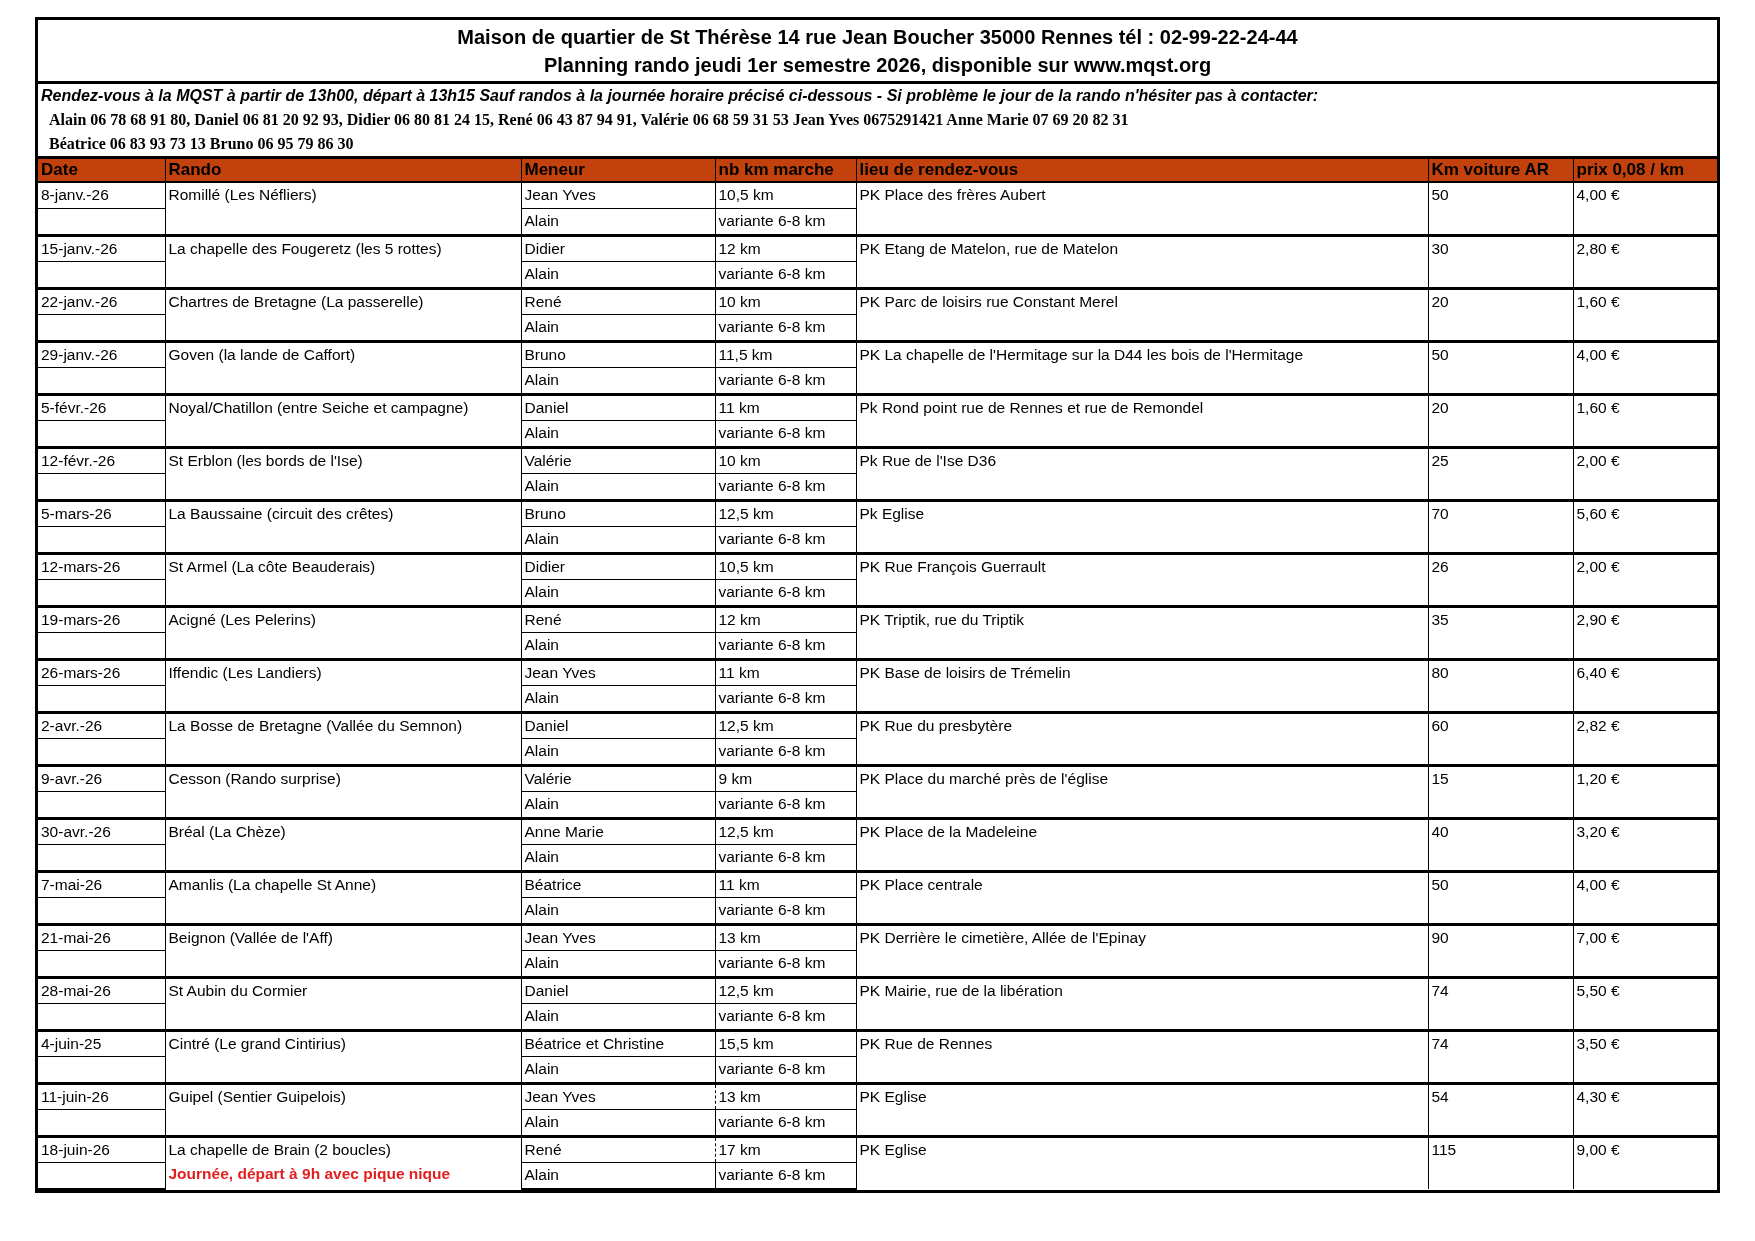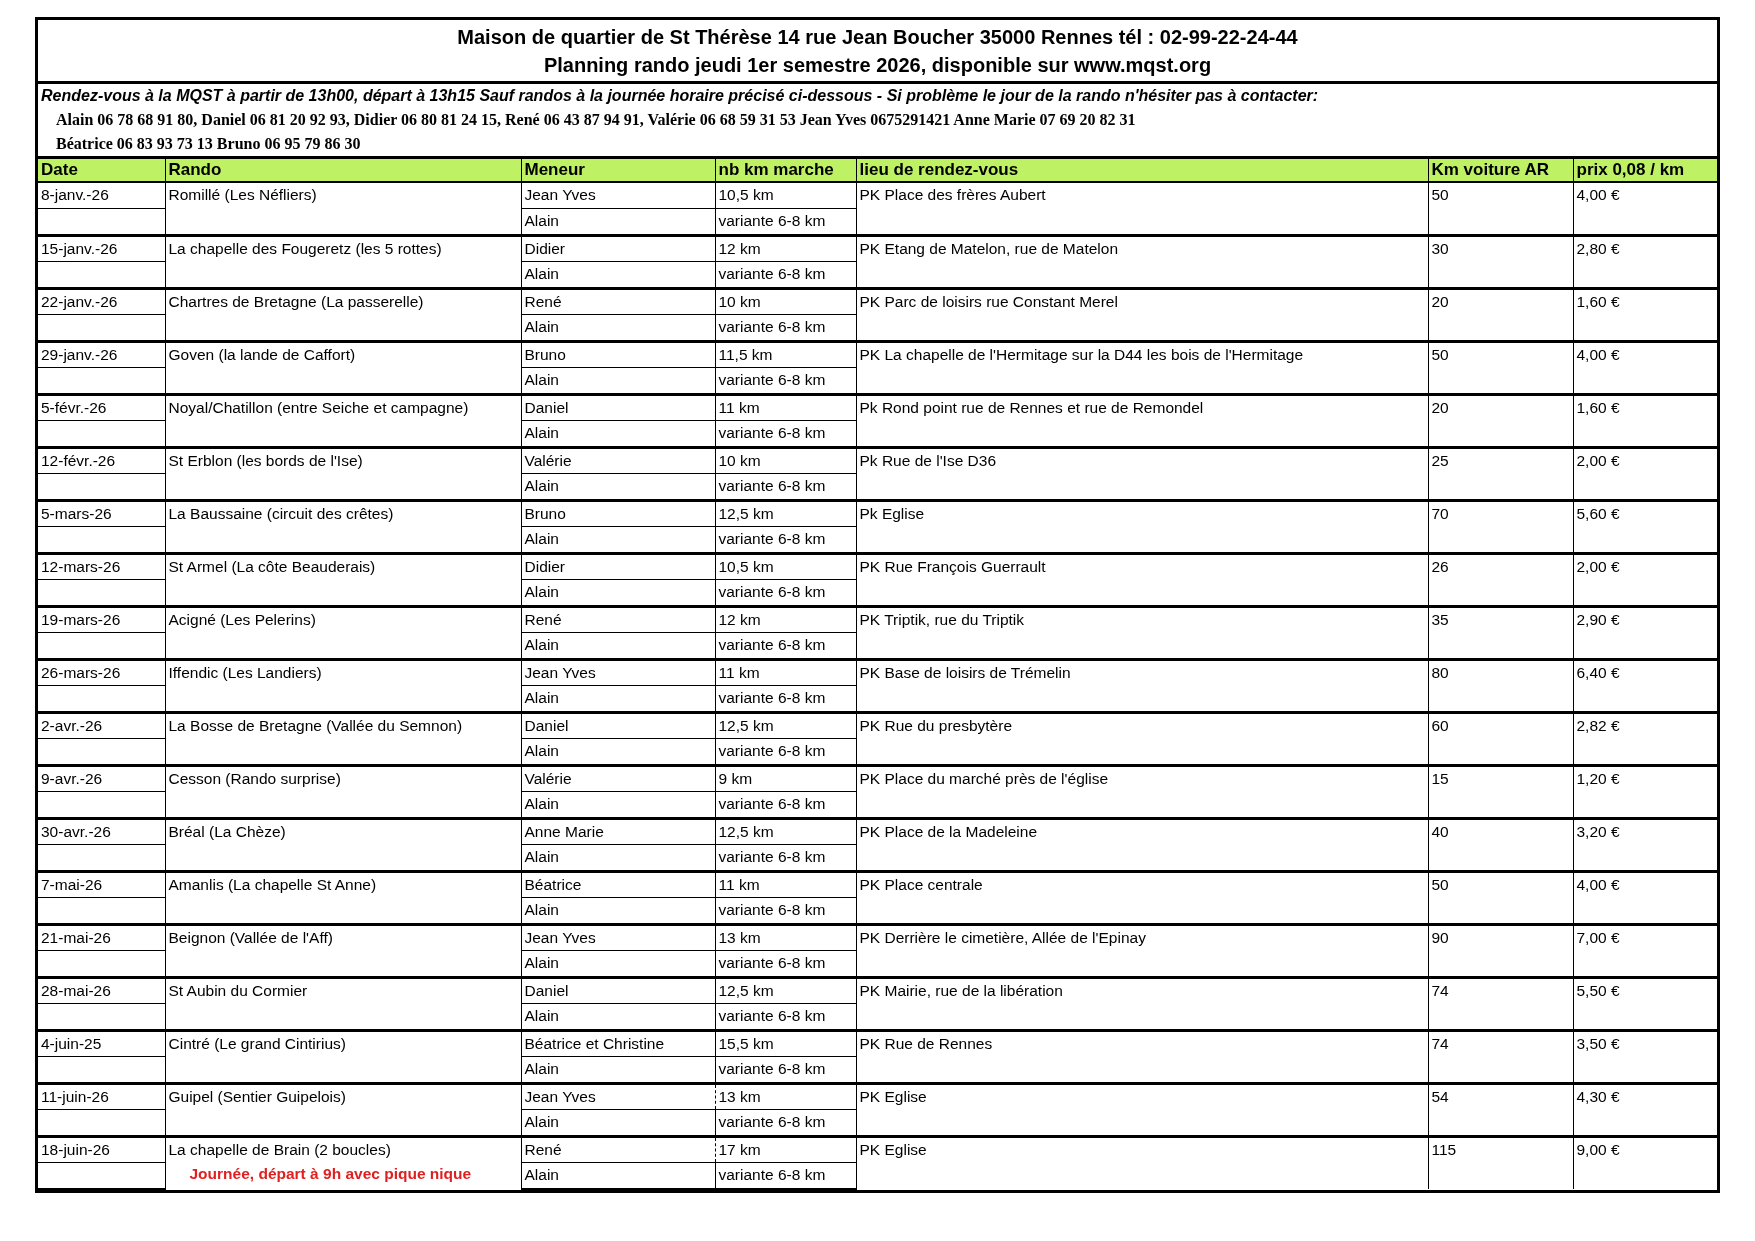--- a/index.html
+++ b/index.html
@@ -7,38 +7,38 @@
          font-family: "Liberation Sans", "DejaVu Sans", sans-serif; color: #000; }
   .frame { position: absolute; left: 35px; top: 17px; width: 1685px; height: 1176px;
            border: 3px solid #000; box-sizing: border-box; }
   .title-box { position: absolute; left: 0; top: 0; right: 0; height: 64px;
                border-bottom: 3px solid #000; box-sizing: border-box; text-align: center; }
   .title-line { font-weight: bold; font-size: 20px; line-height: 28px; height: 28px; }
   .title-line.first { margin-top: 3px; }
   .info-box { position: absolute; left: 0; top: 64px; right: 0; height: 76px; box-sizing: border-box; }
   .info-line1 { font-style: italic; font-weight: bold; font-size: 16px; line-height: 24px; padding-left: 3px; }
   .info-line2, .info-line3 { font-family: "Liberation Serif", "DejaVu Serif", serif; font-weight: bold;
-                             font-size: 16px; line-height: 24px; padding-left: 18px; }
+                             font-size: 16px; line-height: 24px; padding-left: 11px; }
   table.plan { position: absolute; left: 0; top: 136px; width: 1679px; border-collapse: collapse;
                table-layout: fixed; font-size: 15.5px; }
   table.plan th, table.plan td { padding: 0 3px; text-align: left; vertical-align: top;
                                  white-space: nowrap; overflow: hidden; box-sizing: border-box; }
-  table.plan thead th { background: #bef264; font-weight: bold; font-size: 17px; height: 23px;
+  table.plan thead th { background: #c2410c; font-weight: bold; font-size: 17px; height: 23px;
                         line-height: 22px; border-top: 3px solid #000; border-bottom: 2px solid #000;
                         border-left: 1.5px solid #000; }
   table.plan thead th:first-child { border-left: none; }
   table.plan td { height: 26.5px; line-height: 24px; border-left: 1.5px solid #000; }
   table.plan td:first-child { border-left: none; }
   tr.r1 td { border-top: 3px solid #000; }
   tr.r1.first td { border-top: none; }
   tr.r1 td.sub { border-bottom: 1.5px solid #000; }
   tr.r2 td.date { border-top: 1.5px solid #000; }
   tr.r2 td.sub { border-top: 1.5px solid #000; }
   tbody tr:last-child td { border-bottom: 3px solid #000; }
-  .note-red { color: #e02020; font-weight: bold; margin-left: 21px; }
+  .note-red { color: #e02020; font-weight: bold; }
   td.km.dashed { border-left: 1.5px dashed #000; }
 </style>
 </head>
 <body>
 
 <div class="frame">
   <div class="title-box">
     <div class="title-line first">Maison de quartier de St Thérèse 14 rue Jean Boucher 35000 Rennes tél : 02-99-22-24-44</div>
     <div class="title-line">Planning rando jeudi 1er semestre 2026, disponible sur www.mqst.org</div>
   </div>

